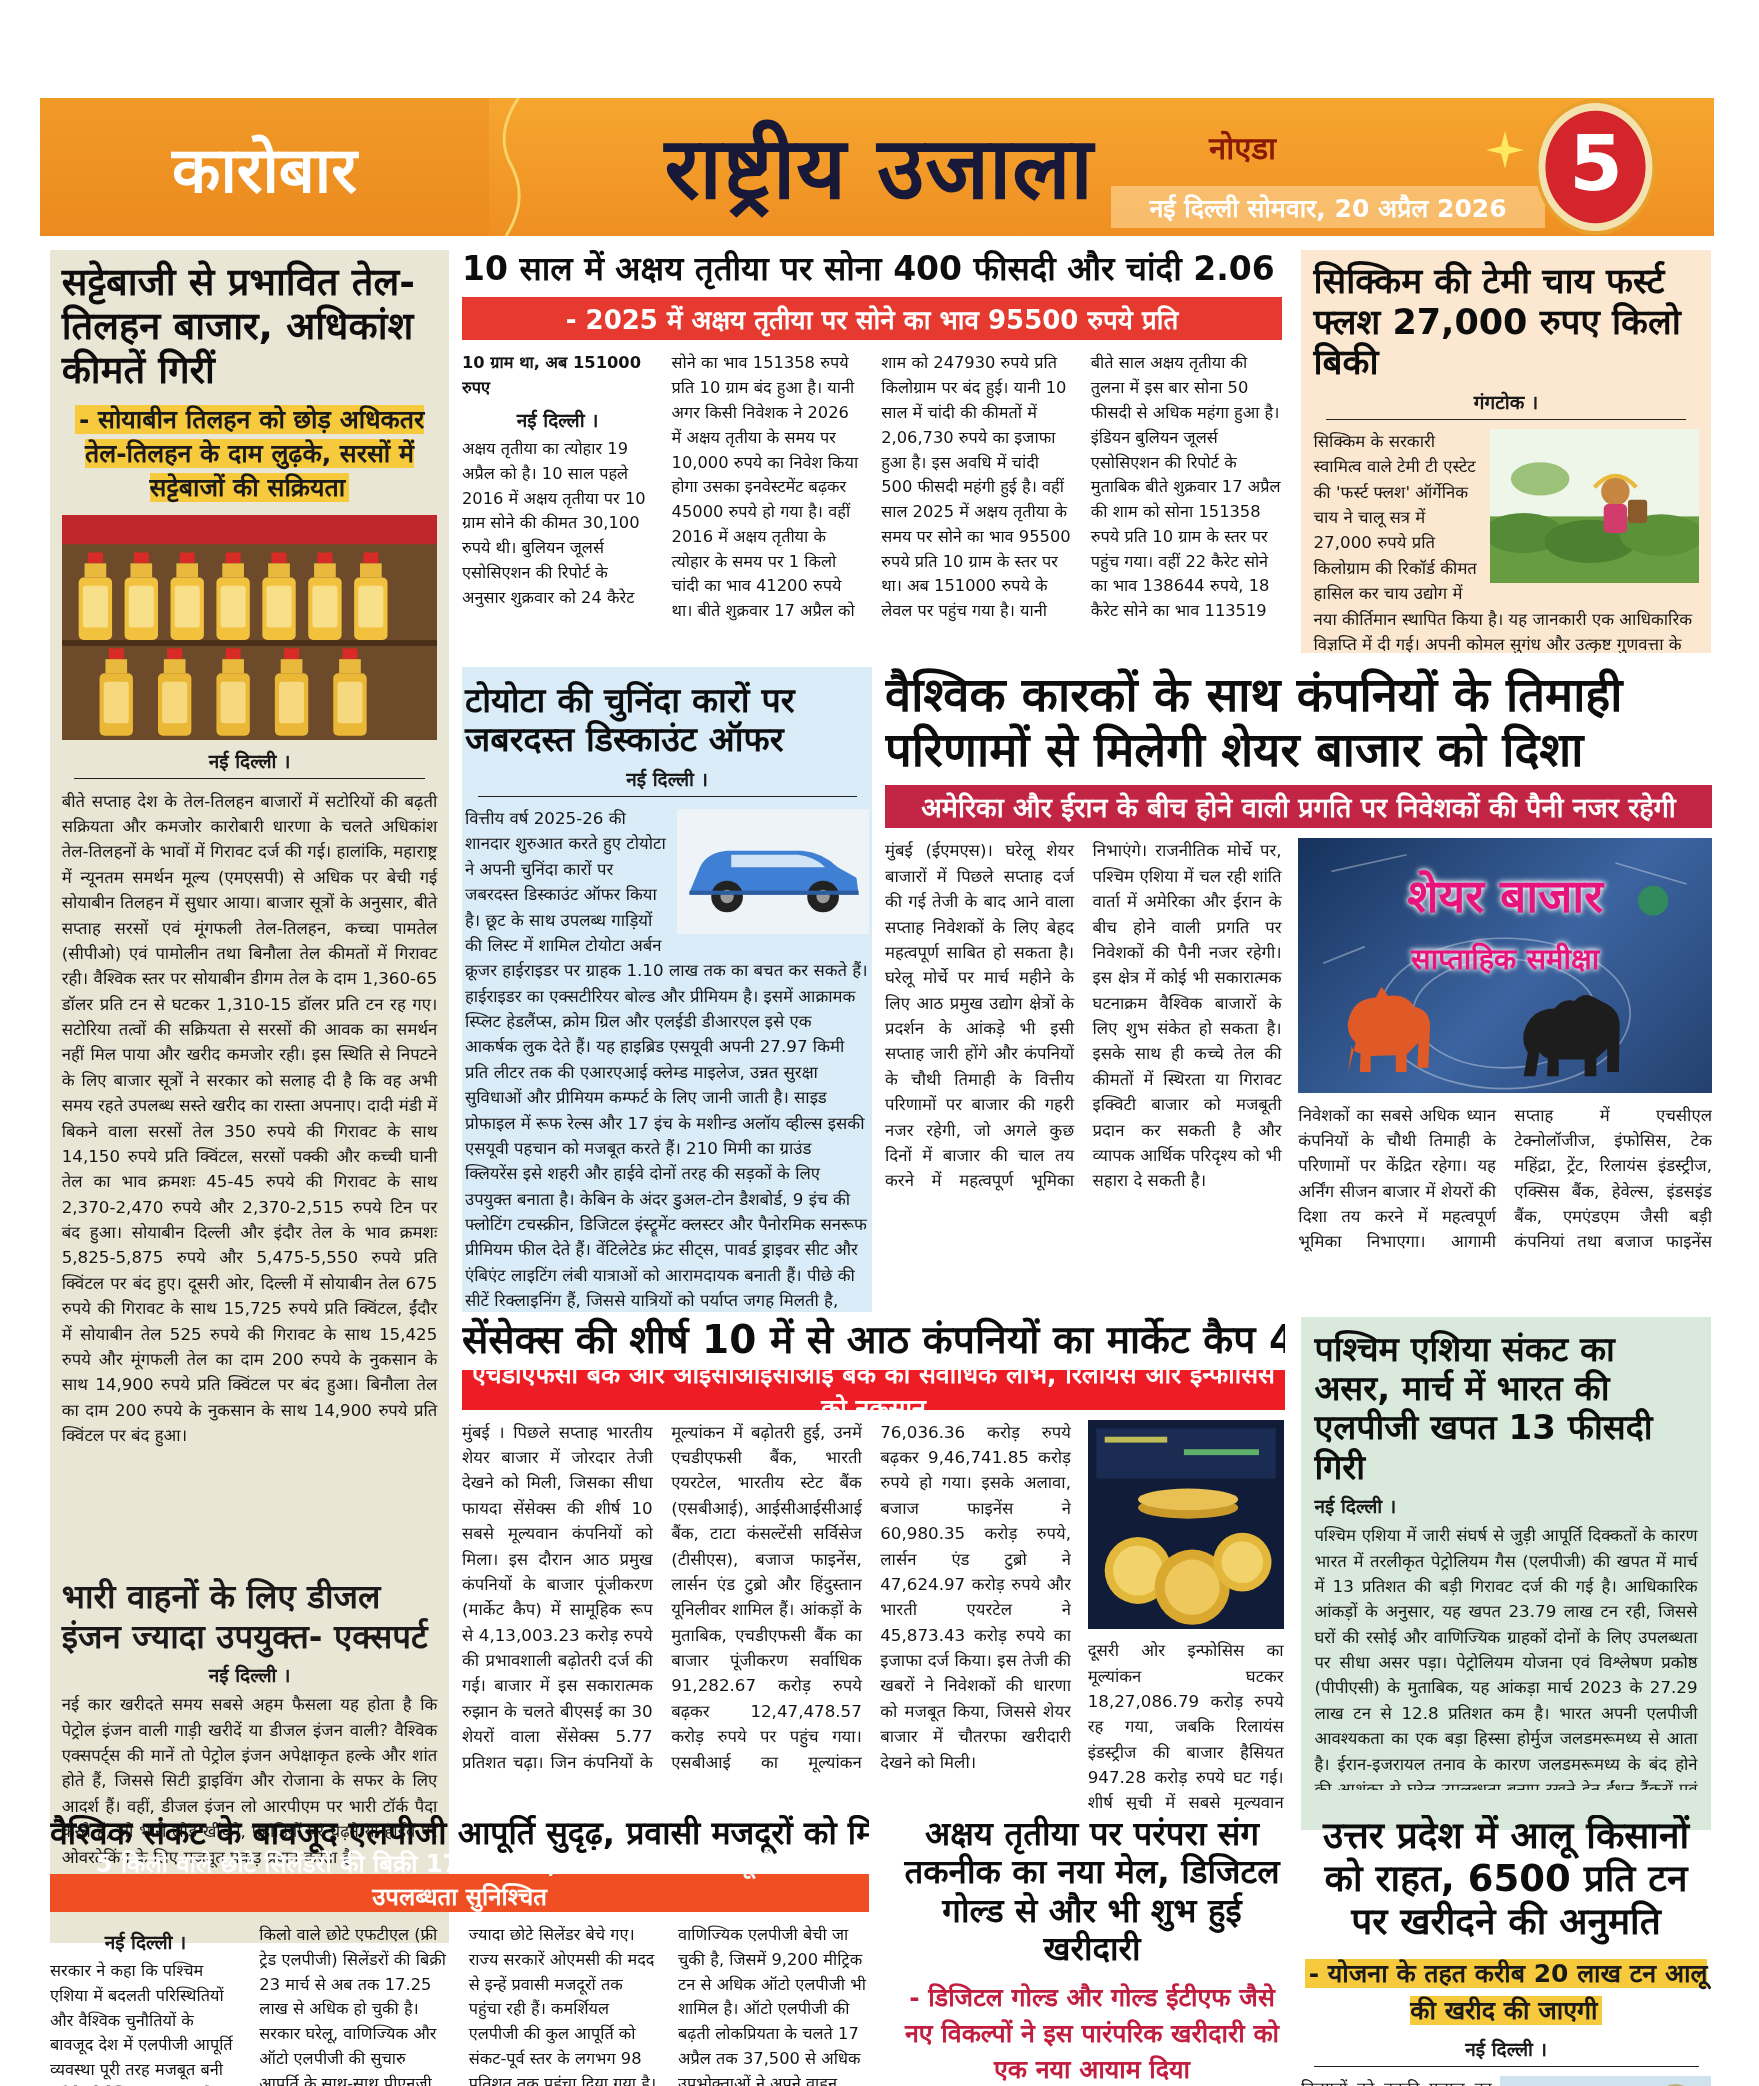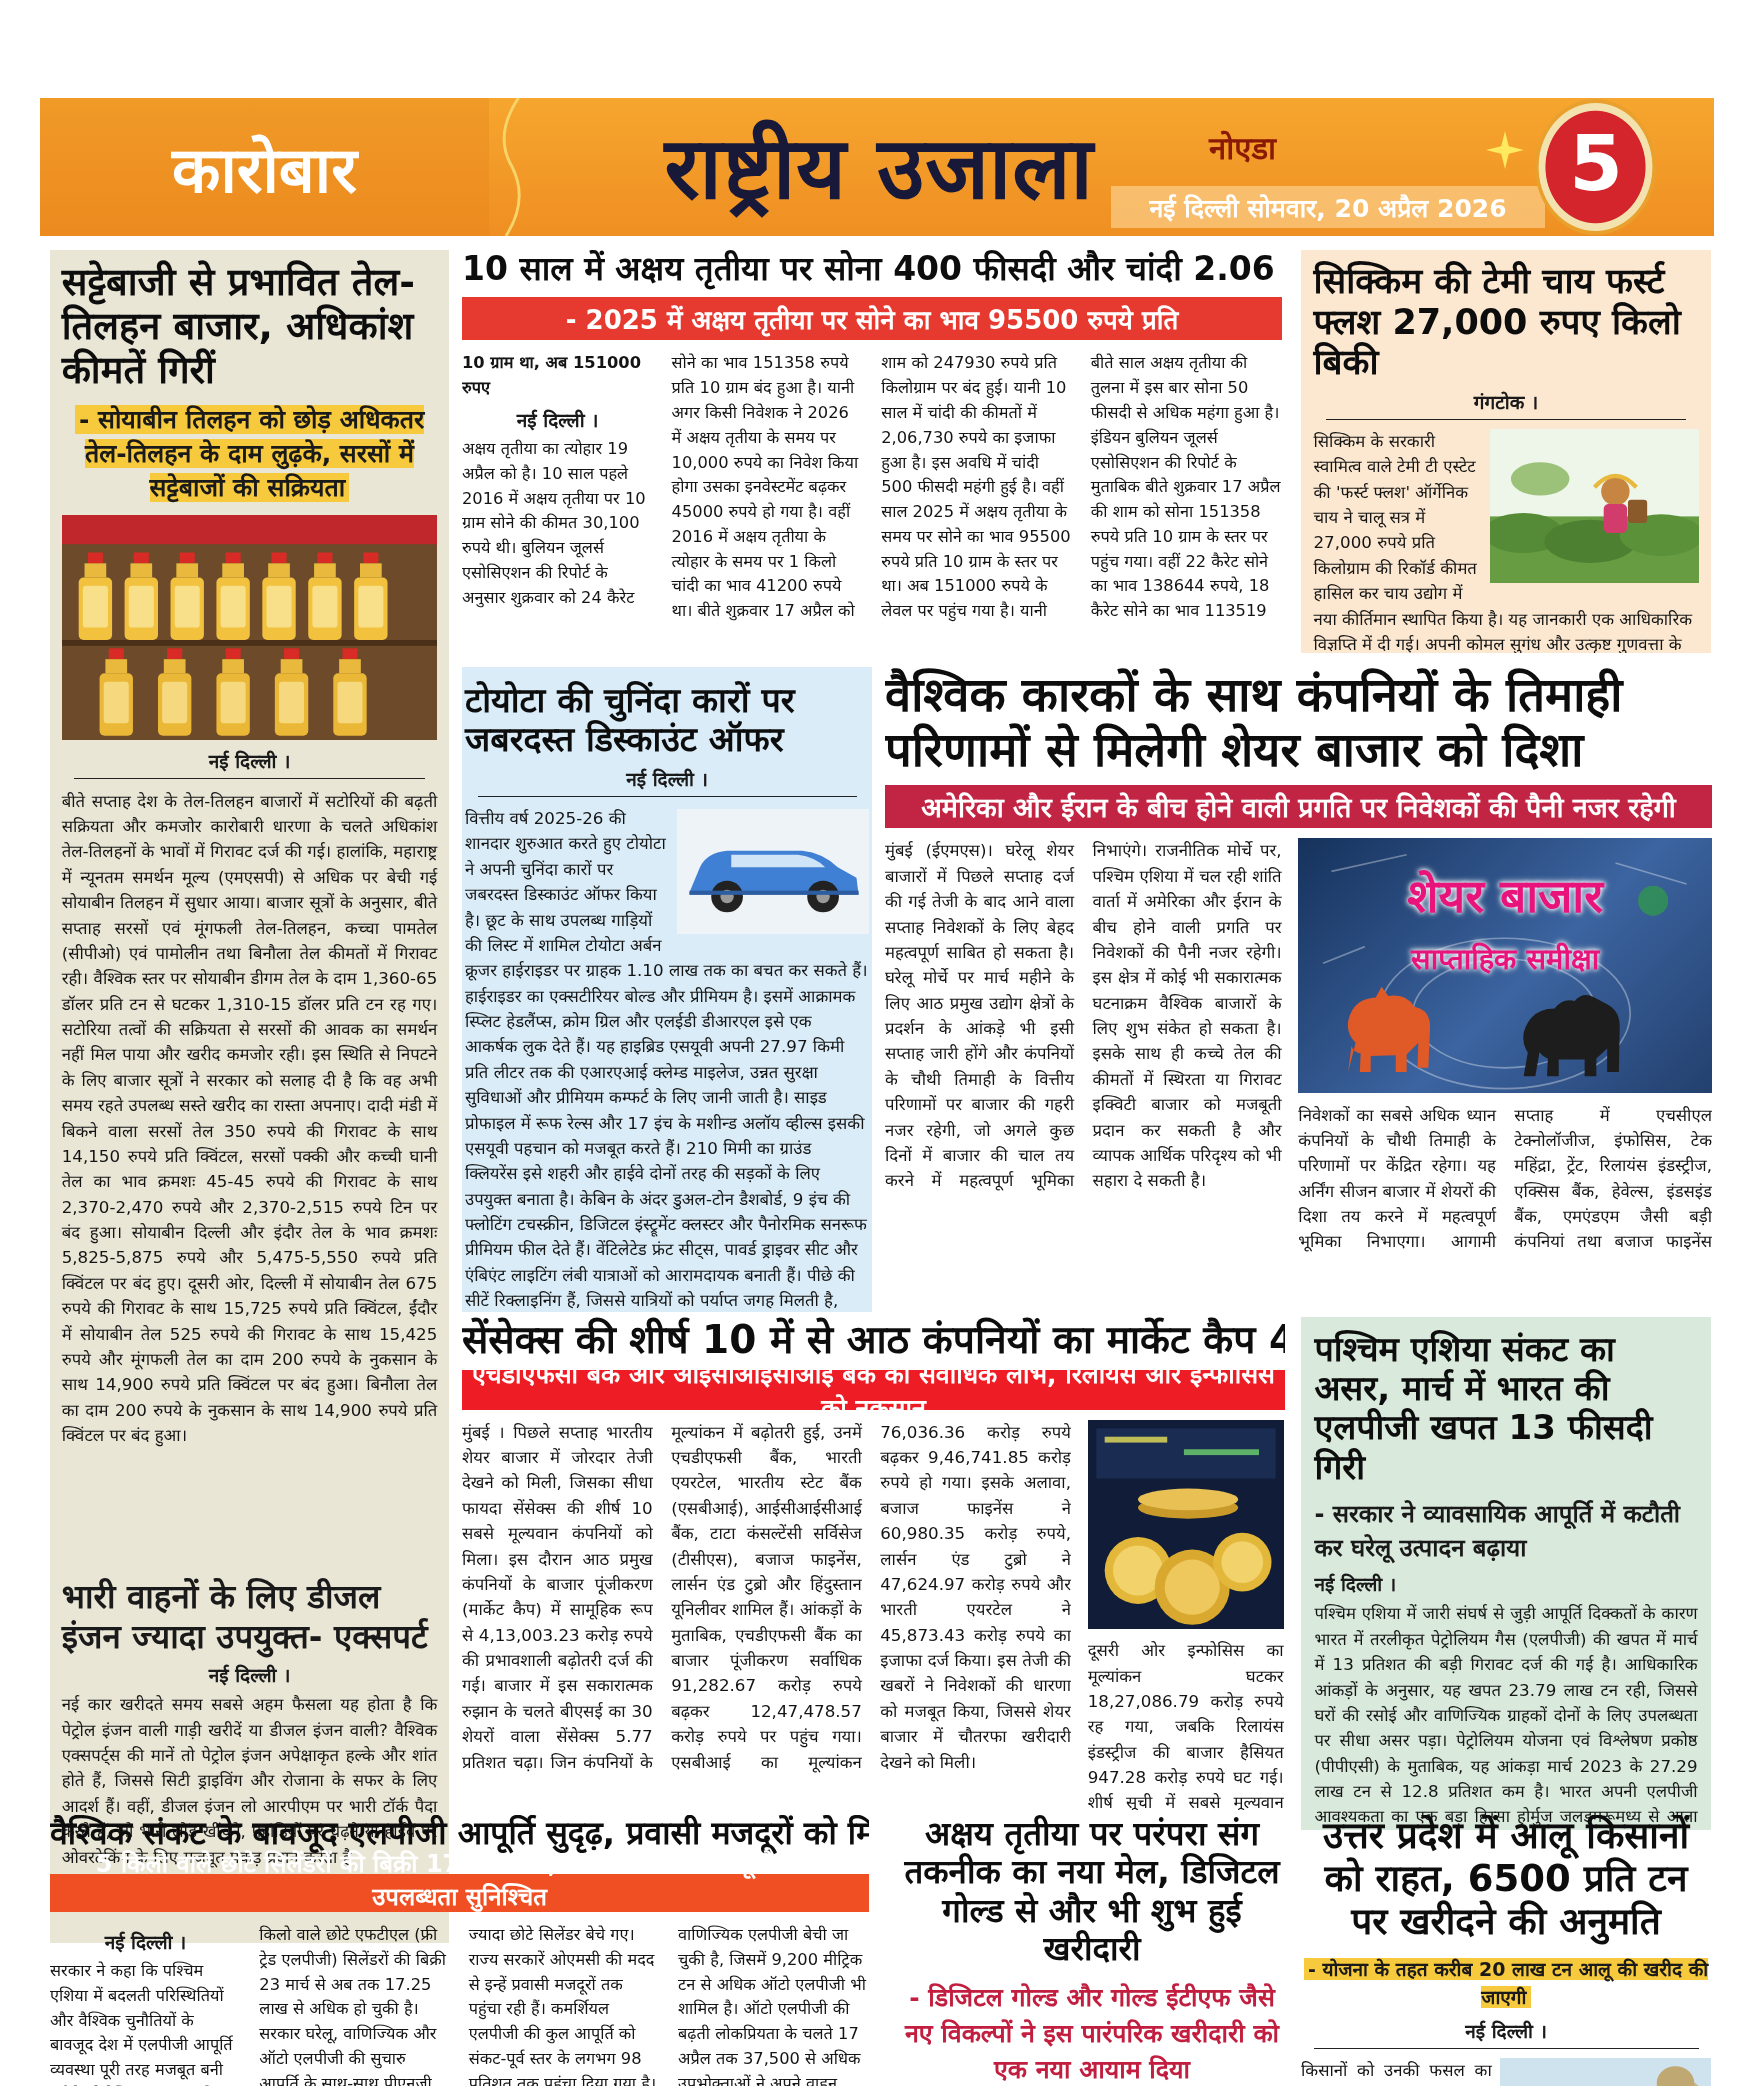--- a/index.html
+++ b/index.html
@@ -101,21 +101,21 @@
   .lpg .body-t{font-size:16.3px;}
 
   
   .akshaya{left:897px;top:1815px;width:390px;height:879px;}
   .akshaya .hl{font-size:33px;text-align:center;}
   .akshaya .kick{color:#c21e3f;font-weight:700;font-size:25px;line-height:1.45;text-align:center;margin:11.7px 0 3.3px;}
 
   
   .potato{left:1301px;top:1815px;width:410px;height:879px;}
   .potato .hl{font-size:37px;text-align:center;}
-  .potato .kick{text-align:center;font-weight:700;font-size:19px;line-height:1.5;margin:11px 0 1.7px;}
+  .potato .kick{text-align:center;font-weight:700;font-size:25px;line-height:1.5;margin:11px 0 1.7px;}
   .farm-img{float:right;width:211px;height:167px;margin:0 0 6.7px 8.3px;}
   .potato .body-t{height:551px;overflow:hidden;}
   .body-t{color:#141414;}
 </style>
 </head>
 <body>
 
 <div id="page">
 
   <div class="masthead">
@@ -335,21 +335,20 @@
           <rect x="40" y="40" width="150" height="14" fill="#e8e25a" opacity="0.8"></rect>
           <rect x="230" y="70" width="180" height="14" fill="#6fd36f" opacity="0.8"></rect>
         </svg>
         <div class="sx-right-txt body-t">दूसरी ओर इन्फोसिस का मूल्यांकन घटकर 18,27,086.79 करोड़ रुपये रह गया, जबकि रिलायंस इंडस्ट्रीज की बाजार हैसियत 947.28 करोड़ रुपये घट गई। शीर्ष सूची में सबसे मूल्यवान कंपनियों के साथ देश की सबसे मूल्यवान कंपनी बनी हुई है। इसके बाद क्रमशः टीसीएस, भारती एयरटेल, एसबीआई और आईसीआईसीआई बैंक का स्थान रहा।</div>
       </div>
     </div>
   </div>
 
   <div class="art green">
     <div class="hl">पश्चिम एशिया संकट का असर, मार्च में भारत की एलपीजी खपत 13 फीसदी गिरी</div>
-    <div class="kick">- सरकार ने व्यावसायिक आपूर्ति में कटौती कर घरेलू उत्पादन बढ़ाया</div>
     <div class="dateline" style="text-align:left;">नई दिल्ली ।</div>
     <div class="body-t">पश्चिम एशिया में जारी संघर्ष से जुड़ी आपूर्ति दिक्कतों के कारण भारत में तरलीकृत पेट्रोलियम गैस (एलपीजी) की खपत में मार्च में 13 प्रतिशत की बड़ी गिरावट दर्ज की गई है। आधिकारिक आंकड़ों के अनुसार, यह खपत 23.79 लाख टन रही, जिससे घरों की रसोई और वाणिज्यिक ग्राहकों दोनों के लिए उपलब्धता पर सीधा असर पड़ा। पेट्रोलियम योजना एवं विश्लेषण प्रकोष्ठ (पीपीएसी) के मुताबिक, यह आंकड़ा मार्च 2023 के 27.29 लाख टन से 12.8 प्रतिशत कम है। भारत अपनी एलपीजी आवश्यकता का एक बड़ा हिस्सा होर्मुज जलडमरूमध्य से आता है। ईरान-इजरायल तनाव के कारण जलडमरूमध्य के बंद होने की आशंका से घरेलू उपलब्धता बनाए रखने हेतु ईंधन टैंकरों एवं उद्योगों की एलपीजी आपूर्ति में कटौती की गई। मार्च में घरेलू सिलेंडरों की आपूर्ति 8.1 प्रतिशत बढ़ी, जबकि गैर-घरेलू उपयोगकर्ताओं को की गई आपूर्ति में 48 प्रतिशत की भारी कटौती की गई। इस कमी को पूरा करने के लिए, सरकार ने रिफाइनरियों को पेट्रोरसायन उत्पादन से हटकर एलपीजी उत्पादन बढ़ाने का निर्देश दिया, जिससे मार्च में घरेलू एलपीजी उत्पादन 11 लाख टन से बढ़कर 14 लाख टन हो गया।</div>
   </div>
 
   <div class="art lpg">
     <div class="hl">वैश्विक संकट के बावजूद एलपीजी आपूर्ति सुदृढ़, प्रवासी मजदूरों को मिली राहत</div>
     <div class="kbar">
       <span>5 किलो वाले छोटे सिलेंडरों की बिक्री 17 लाख पार, वाणिज्यिक और घरेलू गैस की उपलब्धता सुनिश्चित</span>
     </div>
     <div class="lbody cols4">

